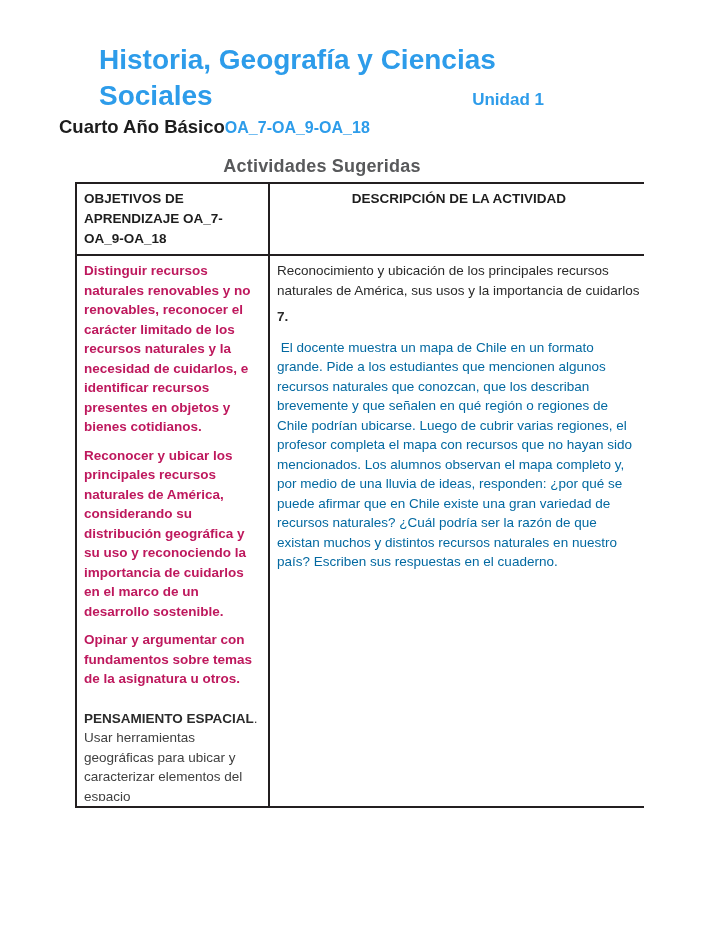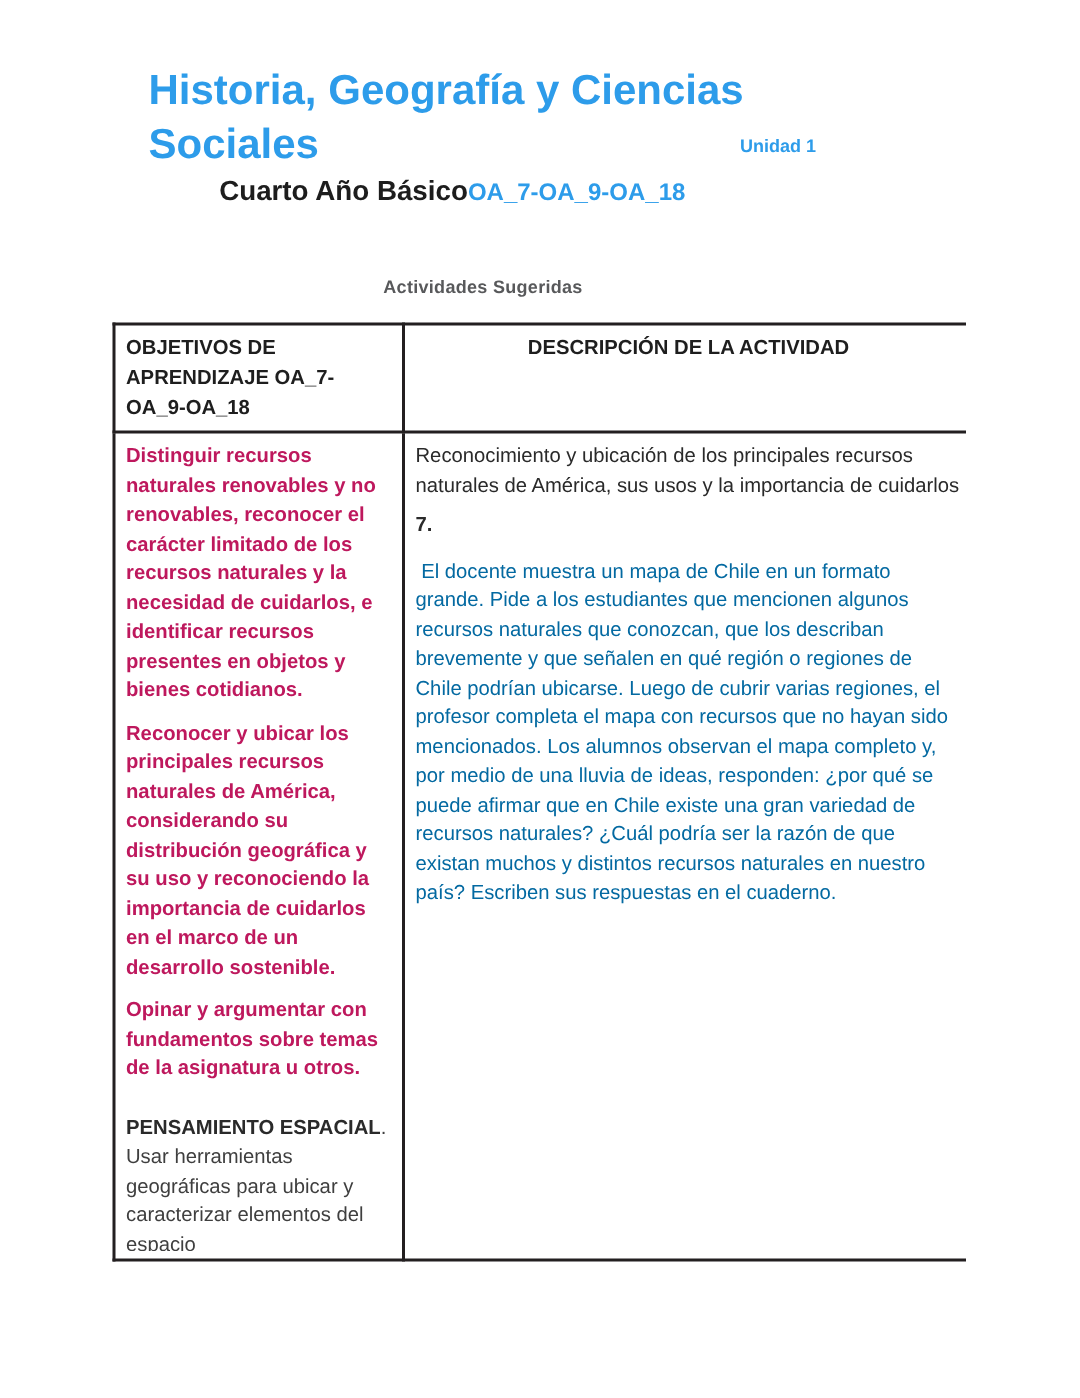--- a/index.html
+++ b/index.html
@@ -13,40 +13,40 @@
   .page { position: relative; width: 644px; height: 932px; overflow: hidden; background: #ffffff; }
 
   
   .header { position: relative; padding: 42px 100px 0 99px; }
   .doc-title {
     margin: 0; font-size: 28px; line-height: 1.27;
     font-weight: bold; color: #2D9CEA; max-width: 521px;
   }
   .unit-label {
     position: absolute; top: 90px; right: 100px;
-    font-size: 12px; font-weight: bold; color: #2D9CEA;
+    font-size: 17px; font-weight: bold; color: #2D9CEA;
   }
   .sub-row {
-    display: flex; justify-content: center; align-items: baseline;
+    display: flex; justify-content: flex-start; align-items: baseline;
     padding: 3px 100px 0 59px;
   }
   .grade-label { font-size: 18.5px; font-weight: bold; color: #1d1d1d; }
   .oa-codes { font-size: 16px; font-weight: bold; color: #2D9CEA; }
 
   
   .section-title {
-    margin: 46px 0 0; text-align: center;
-    font-size: 12px; font-weight: bold; color: #58595B;
+    margin: 18px 0 0; text-align: center;
+    font-size: 18px; font-weight: bold; color: #58595B;
     letter-spacing: 0.2px;
   }
 
   
   table.activities {
     border-collapse: collapse; table-layout: fixed;
-    width: 573px; margin: 17px 0 0 75px;
+    width: 573px; margin: 5px 0 0 75px;
   }
   .activities th, .activities td {
     border: 2px solid #231f20; vertical-align: top;
     padding: 5px 7px;
   }
   .activities th { font-size: 13.5px; line-height: 20px; font-weight: bold; color: #1e1e1e; height: 68px; }
   th.obj-h  { text-align: left; }
   th.desc-h { text-align: center; border-radius: 18px; }
   .activities td { height: 546px; font-size: 13.5px; line-height: 19.5px; }
   .cell-clip { height: 540px; overflow: hidden; }

